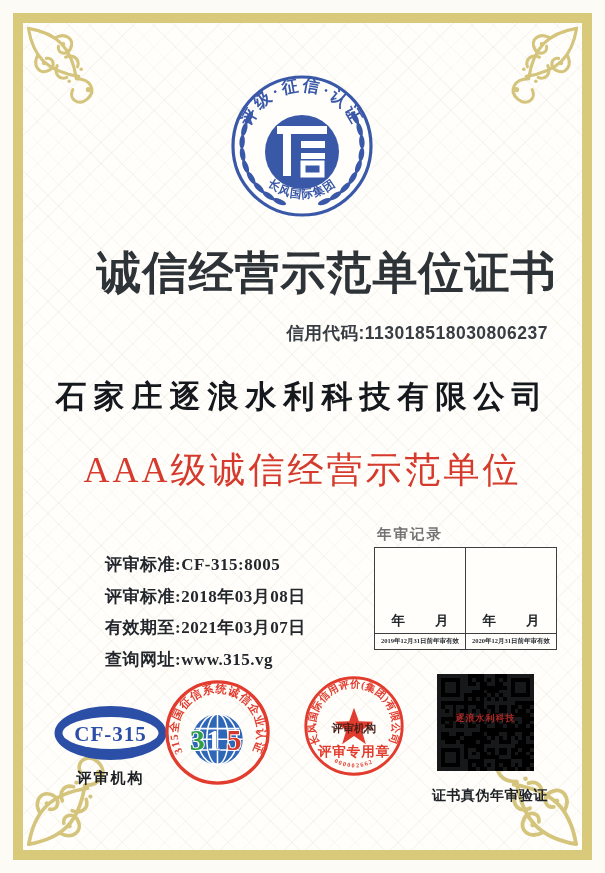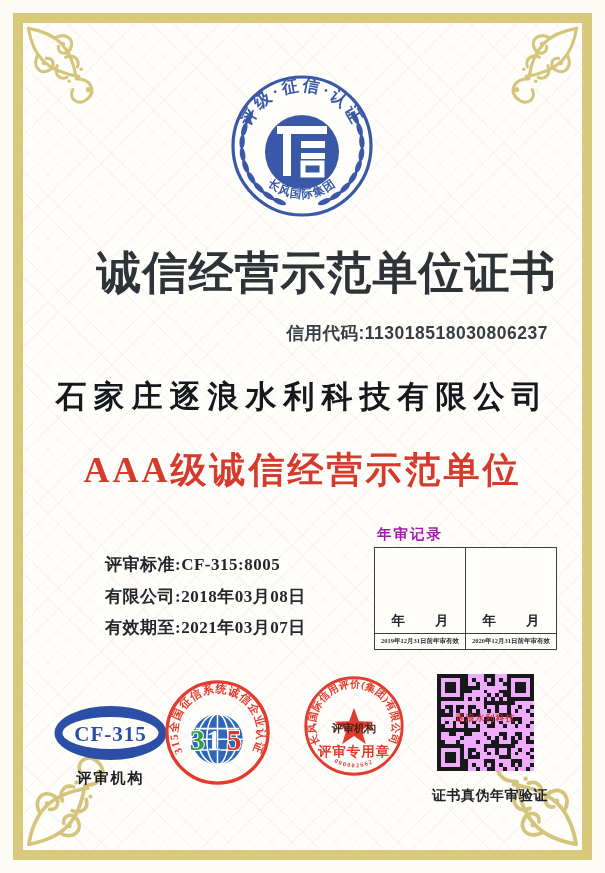--- a/index.html
+++ b/index.html
@@ -38,31 +38,31 @@
     position:absolute;right:57px;top:314px;
     font-size:17.5px;font-weight:700;color:#383d44;letter-spacing:0.5px;margin-top:7px;
   }
   .company{
     position:absolute;left:0;top:376px;width:605px;text-align:center;
     font-size:31px;font-weight:800;letter-spacing:7px;color:#15181c;
   }
   .rating{
     position:absolute;left:0;top:446px;width:605px;text-align:center;
     font-family:"Liberation Serif","DejaVu Serif",serif;
-    font-size:36px;font-weight:700;letter-spacing:3px;color:#d53a2c;
+    font-size:36px;font-weight:400;letter-spacing:3px;color:#d53a2c;
   }
   .details{
     position:absolute;left:64px;top:549px;
     font-family:"Liberation Serif","DejaVu Serif",serif;
     font-size:17px;font-weight:700;color:#23272c;line-height:31.5px;letter-spacing:0.5px;margin-left:41px;
   }
   .review-label{
     position:absolute;left:377px;top:525px;
     font-family:"Liberation Serif","DejaVu Serif",serif;
-    font-size:14.5px;font-weight:700;color:#a21caf;letter-spacing:2px;
+    font-size:14.5px;font-weight:700;color:#737373;letter-spacing:2px;
   }
   .review-table{
     position:absolute;left:374px;top:547px;width:183px;height:103px;
     border:1.4px solid #3f3f3f;box-sizing:border-box;display:flex;background:#fffefb;
   }
   .review-cell{flex:1;display:flex;flex-direction:column;box-sizing:border-box;}
   .review-cell + .review-cell{border-left:1.4px solid #3f3f3f;}
   .ym{
     flex:1;display:flex;align-items:flex-end;justify-content:center;gap:30px;
     font-family:"Liberation Serif","DejaVu Serif",serif;
@@ -75,21 +75,21 @@
   }
 
   .oval-mark{position:absolute;left:51px;top:704px;width:119px;height:58px;}
   .mutual-label{
     position:absolute;left:51px;top:769px;width:119px;text-align:center;
     font-family:"Liberation Serif","DejaVu Serif",serif;
     font-size:15px;font-weight:700;color:#1c1f23;letter-spacing:2px;
   }
   .globe-seal{position:absolute;left:164px;top:679px;width:107px;height:107px;}
   .star-seal{position:absolute;left:301px;top:673px;width:106px;height:106px;}
-  .qr-wrap{position:absolute;left:437px;top:674px;width:97px;height:97px;background:#f0abfc;}
+  .qr-wrap{position:absolute;left:437px;top:674px;width:97px;height:97px;background:#000000;}
   .qr-wrap svg{width:97px;height:97px;display:block;}
   .qr-overlay{
     position:absolute;left:2px;top:38px;width:93px;text-align:center;
     font-size:9px;font-weight:700;color:rgba(198,44,40,0.85);letter-spacing:1px;
   }
   .qr-caption{
     position:absolute;left:424px;top:787px;width:124px;text-align:right;
     font-family:"Liberation Serif","DejaVu Serif",serif;
     font-size:14px;font-weight:700;color:#1d2126;letter-spacing:0.5px;
   }
@@ -179,22 +179,23 @@
     </text>
   </svg>
 
   <div class="title">诚信经营示范单位证书</div>
   <div class="credit">信用代码:113018518030806237</div>
   <div class="company">石家庄逐浪水利科技有限公司</div>
   <div class="rating">AAA级诚信经营示范单位</div>
 
   <div class="details">
     <div>评审标准:CF-315:8005</div>
-    <div>有限公司:2018年03月08日</div>
+    <div>评审标准:2018年03月08日</div>
     <div>有效期至:2021年03月07日</div>
+    <div>查询网址:www.315.vg</div>
   </div>
 
   <div class="review-label">年审记录</div>
   <div class="review-table">
     <div class="review-cell">
       <div class="ym">
         <span>年</span>
         <span>月</span>
       </div>
       <div class="note">2019年12月31日前年审有效</div>

